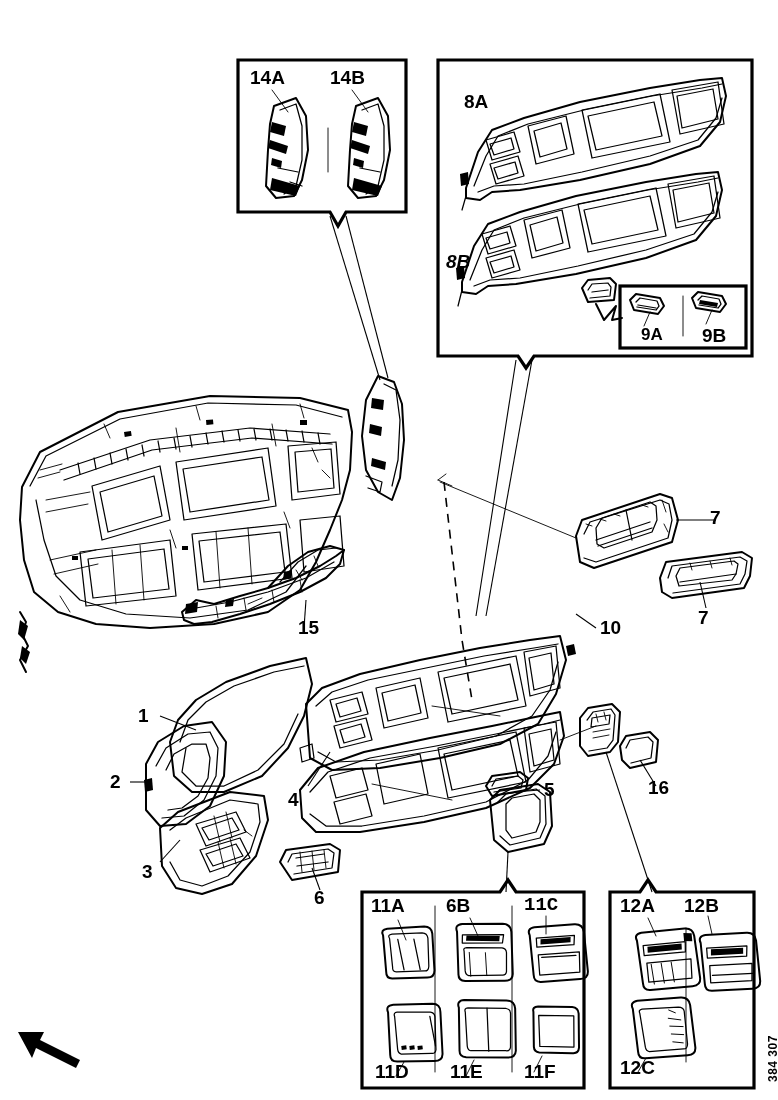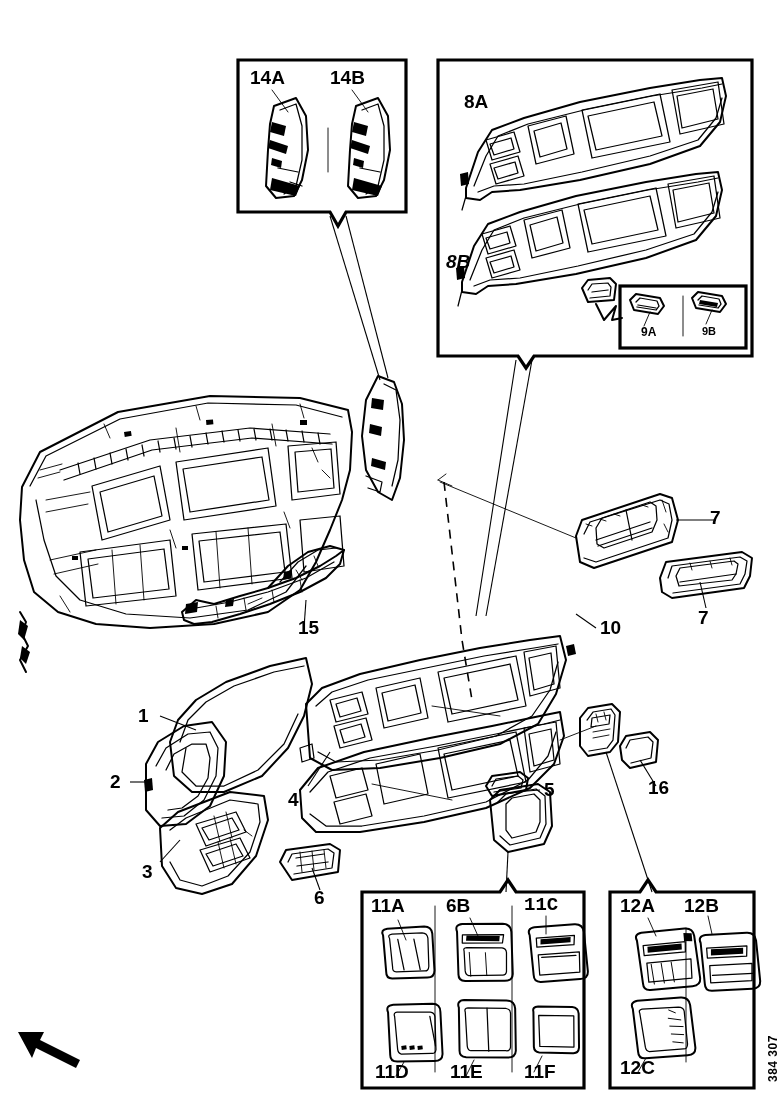--- a/index.html
+++ b/index.html
@@ -553,22 +553,22 @@
     <path class="s" d="M22,1036 L40,1036"></path>
   </g>
 </svg>
 
 <div class="lbl an" style="left:250px;top:68px;">14A</div>
 <div class="lbl an" style="left:330px;top:68px;">14B</div>
 
 <div class="lbl an" style="left:464px;top:92px;">8A</div>
 <div class="lbl an" style="left:446px;top:252px;font-style:italic;">8B</div>
 
-<div class="lbl an" style="left:641px;top:326px;font-size:12px;">9A</div>
-<div class="lbl an" style="left:702px;top:326px;font-size:11px;">9B</div>
+<div class="lbl an" style="left:641px;top:326px;font-size:17px;">9A</div>
+<div class="lbl an" style="left:702px;top:326px;font-size:19px;">9B</div>
 
 <div class="lbl an" style="left:371px;top:896px;">11A</div>
 <div class="lbl an" style="left:446px;top:896px;">6B</div>
 <div class="lbl an" style="left:524px;top:896px;font-family:Liberation Mono, monospace;">11C</div>
 <div class="lbl an" style="left:375px;top:1062px;">11D</div>
 <div class="lbl an" style="left:450px;top:1062px;">11E</div>
 <div class="lbl an" style="left:524px;top:1062px;text-align:right;">11F</div>
 
 <div class="lbl an" style="left:620px;top:896px;">12A</div>
 <div class="lbl an" style="left:684px;top:896px;">12B</div>

